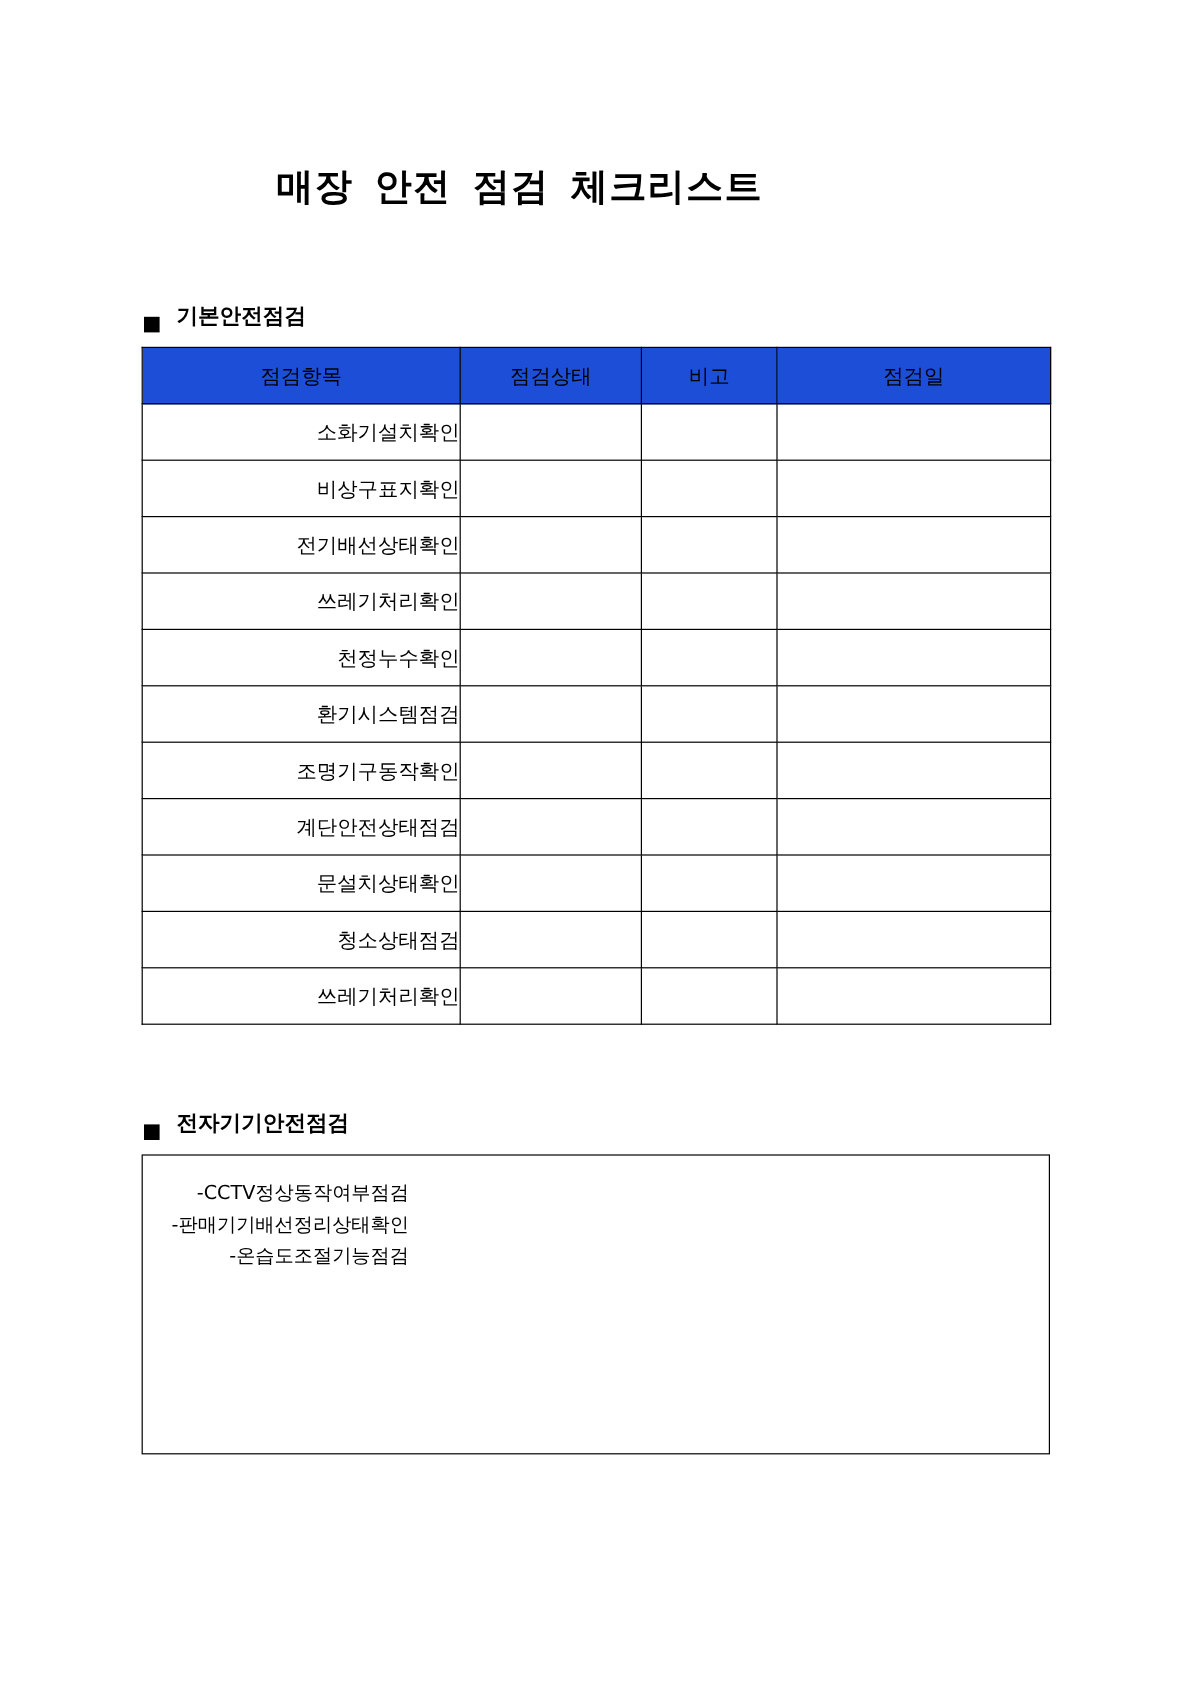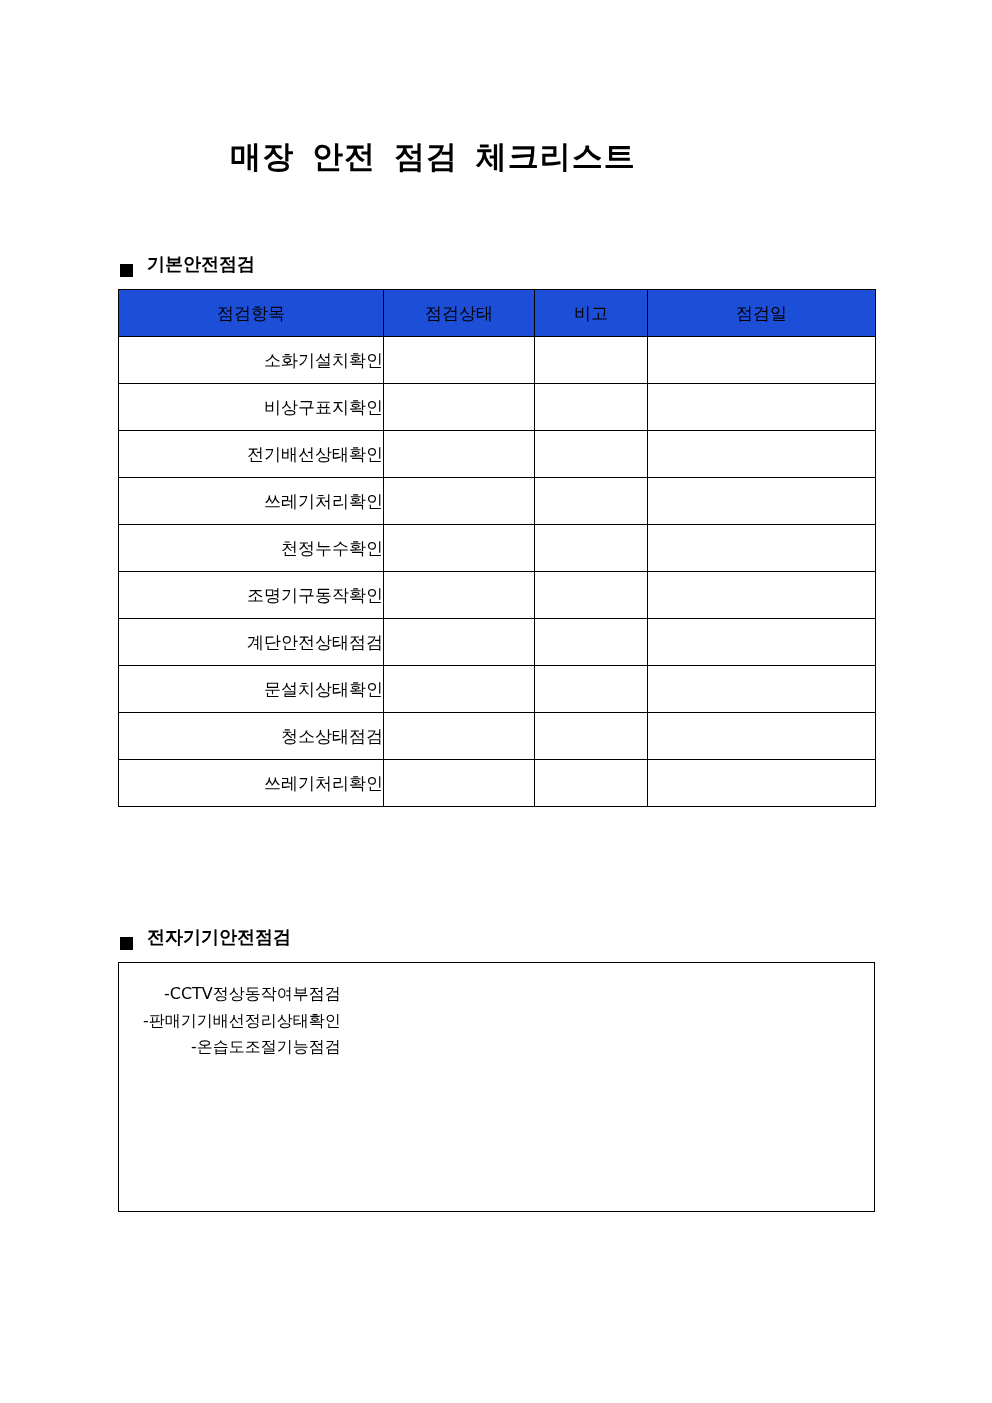--- a/index.html
+++ b/index.html
@@ -142,20 +142,26 @@
       <td></td>
       <td></td>
     </tr>
     <tr>
       <td class="item">천정누수확인</td>
       <td></td>
       <td></td>
       <td></td>
     </tr>
     <tr>
+      <td class="item">환기시스템점검</td>
+      <td></td>
+      <td></td>
+      <td></td>
+    </tr>
+    <tr>
       <td class="item">조명기구동작확인</td>
       <td></td>
       <td></td>
       <td></td>
     </tr>
     <tr>
       <td class="item">계단안전상태점검</td>
       <td></td>
       <td></td>
       <td></td>

